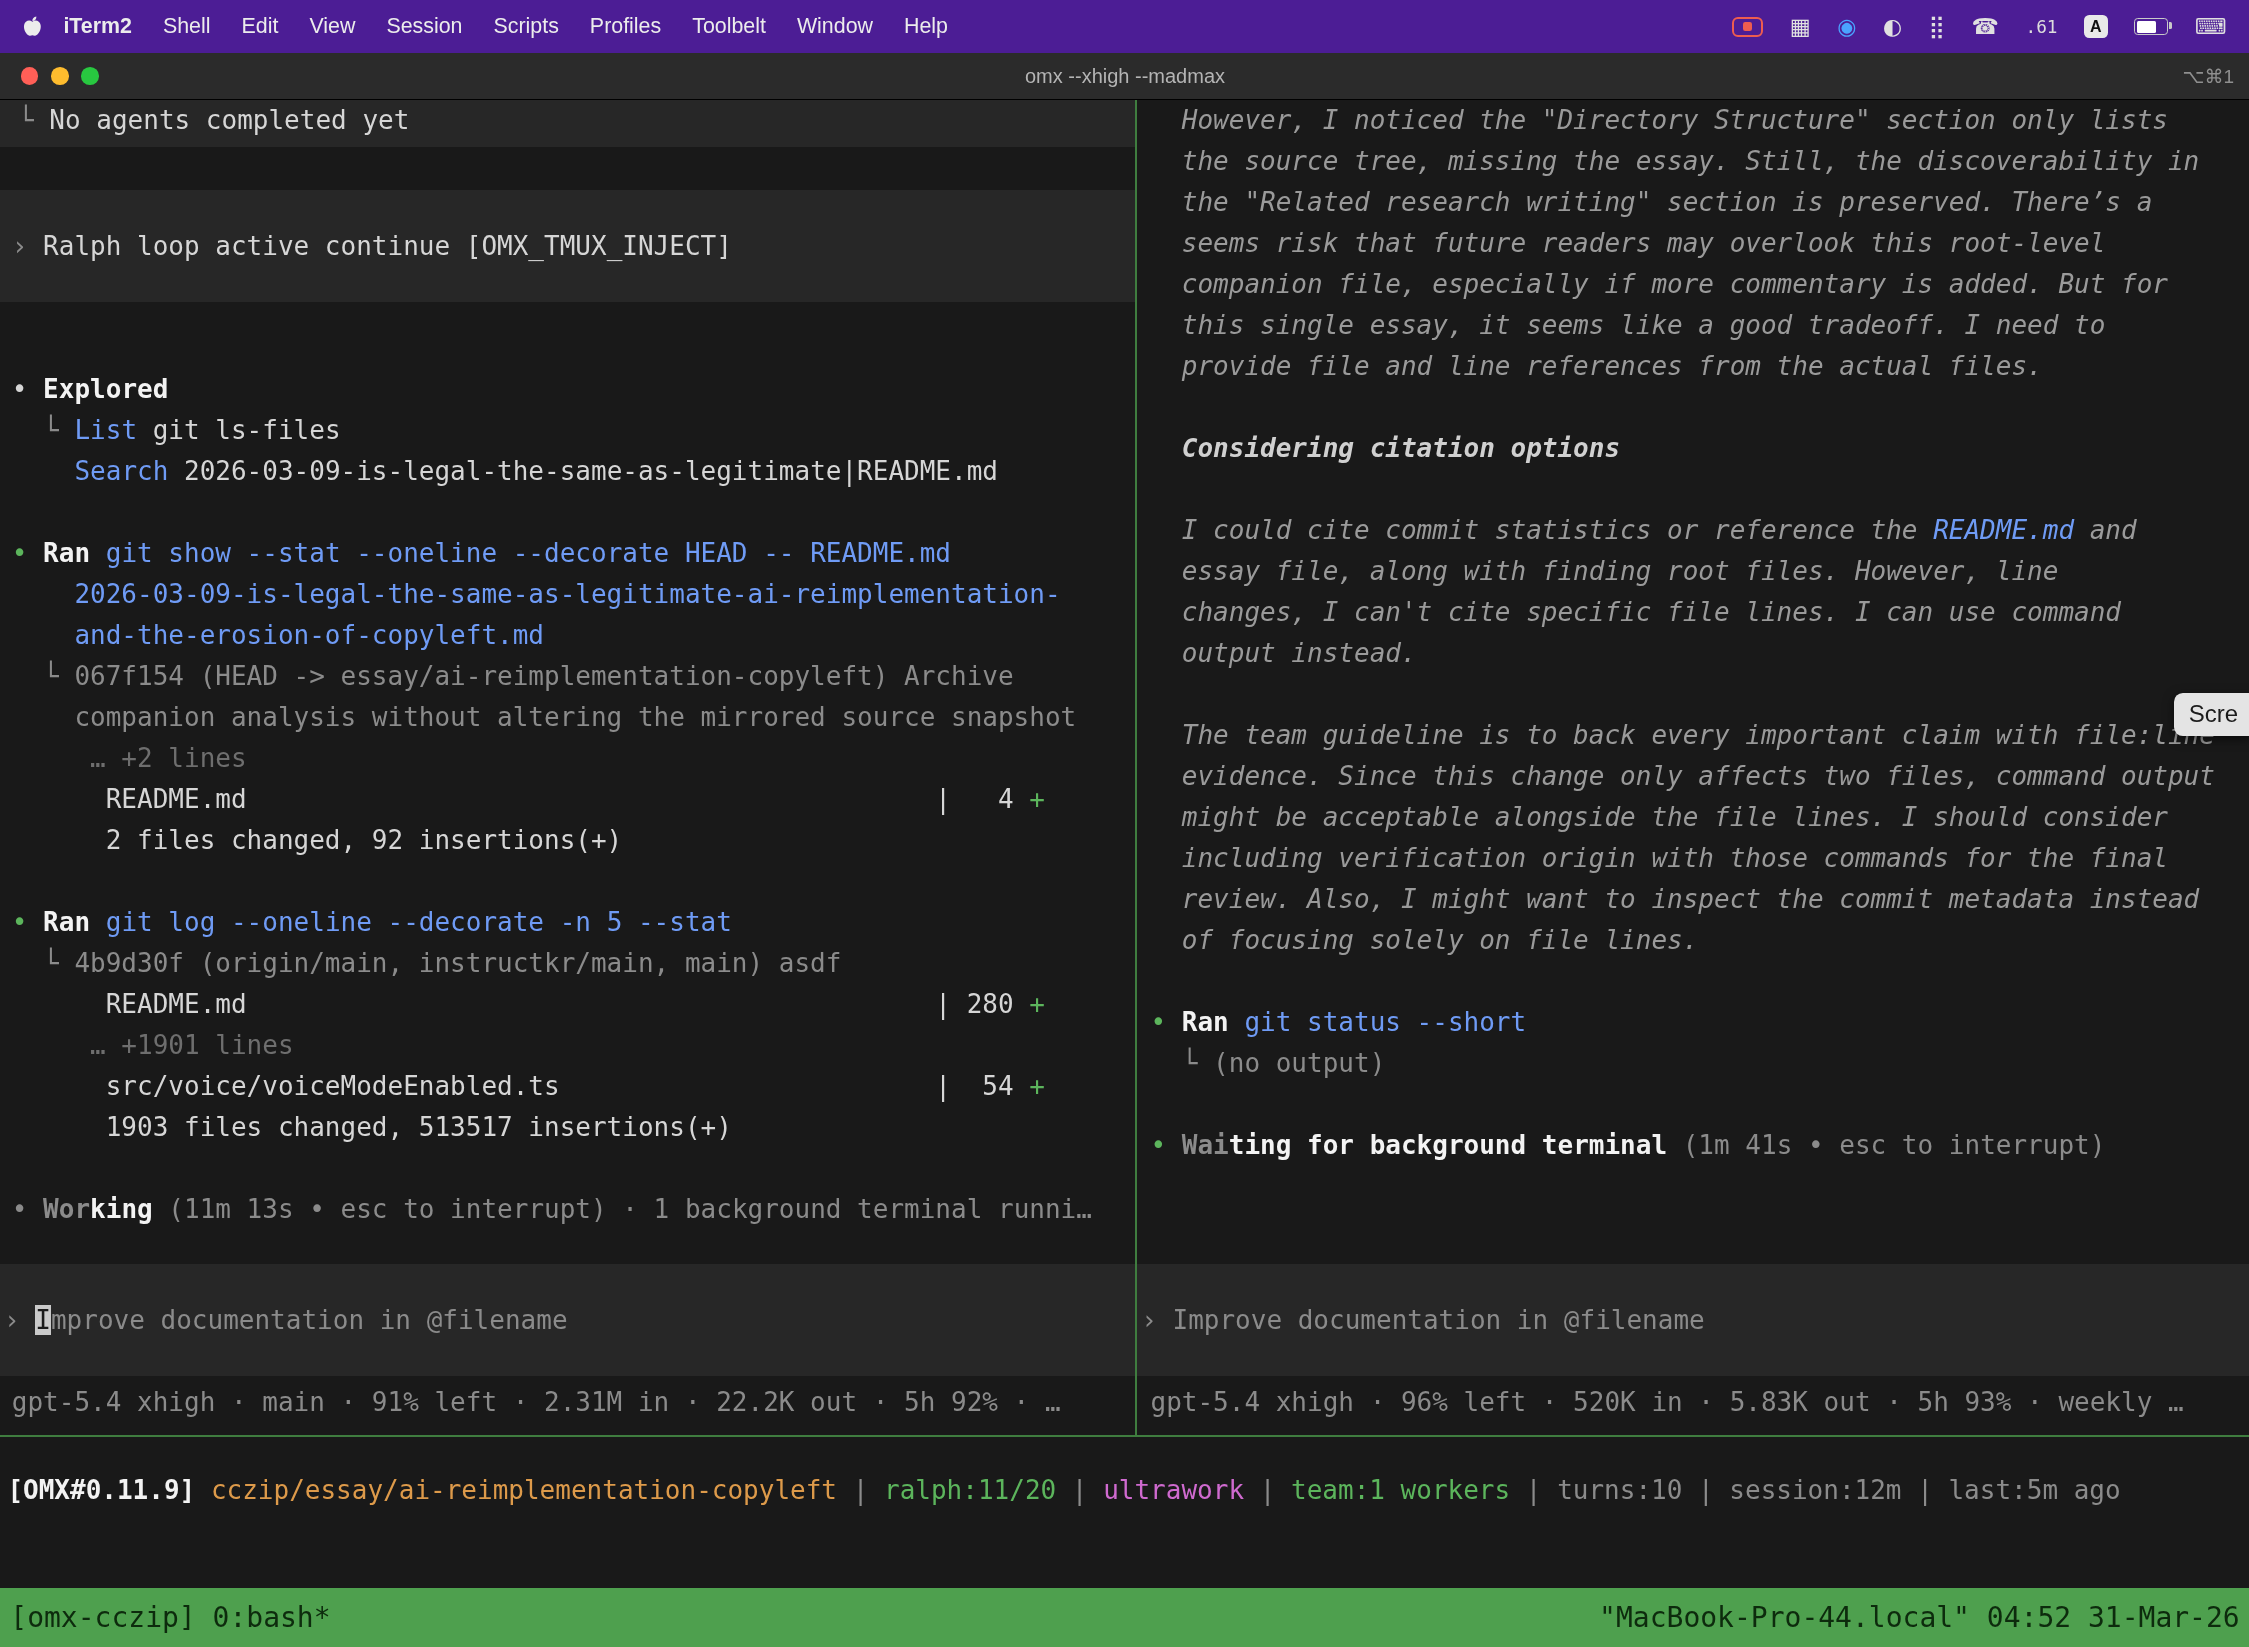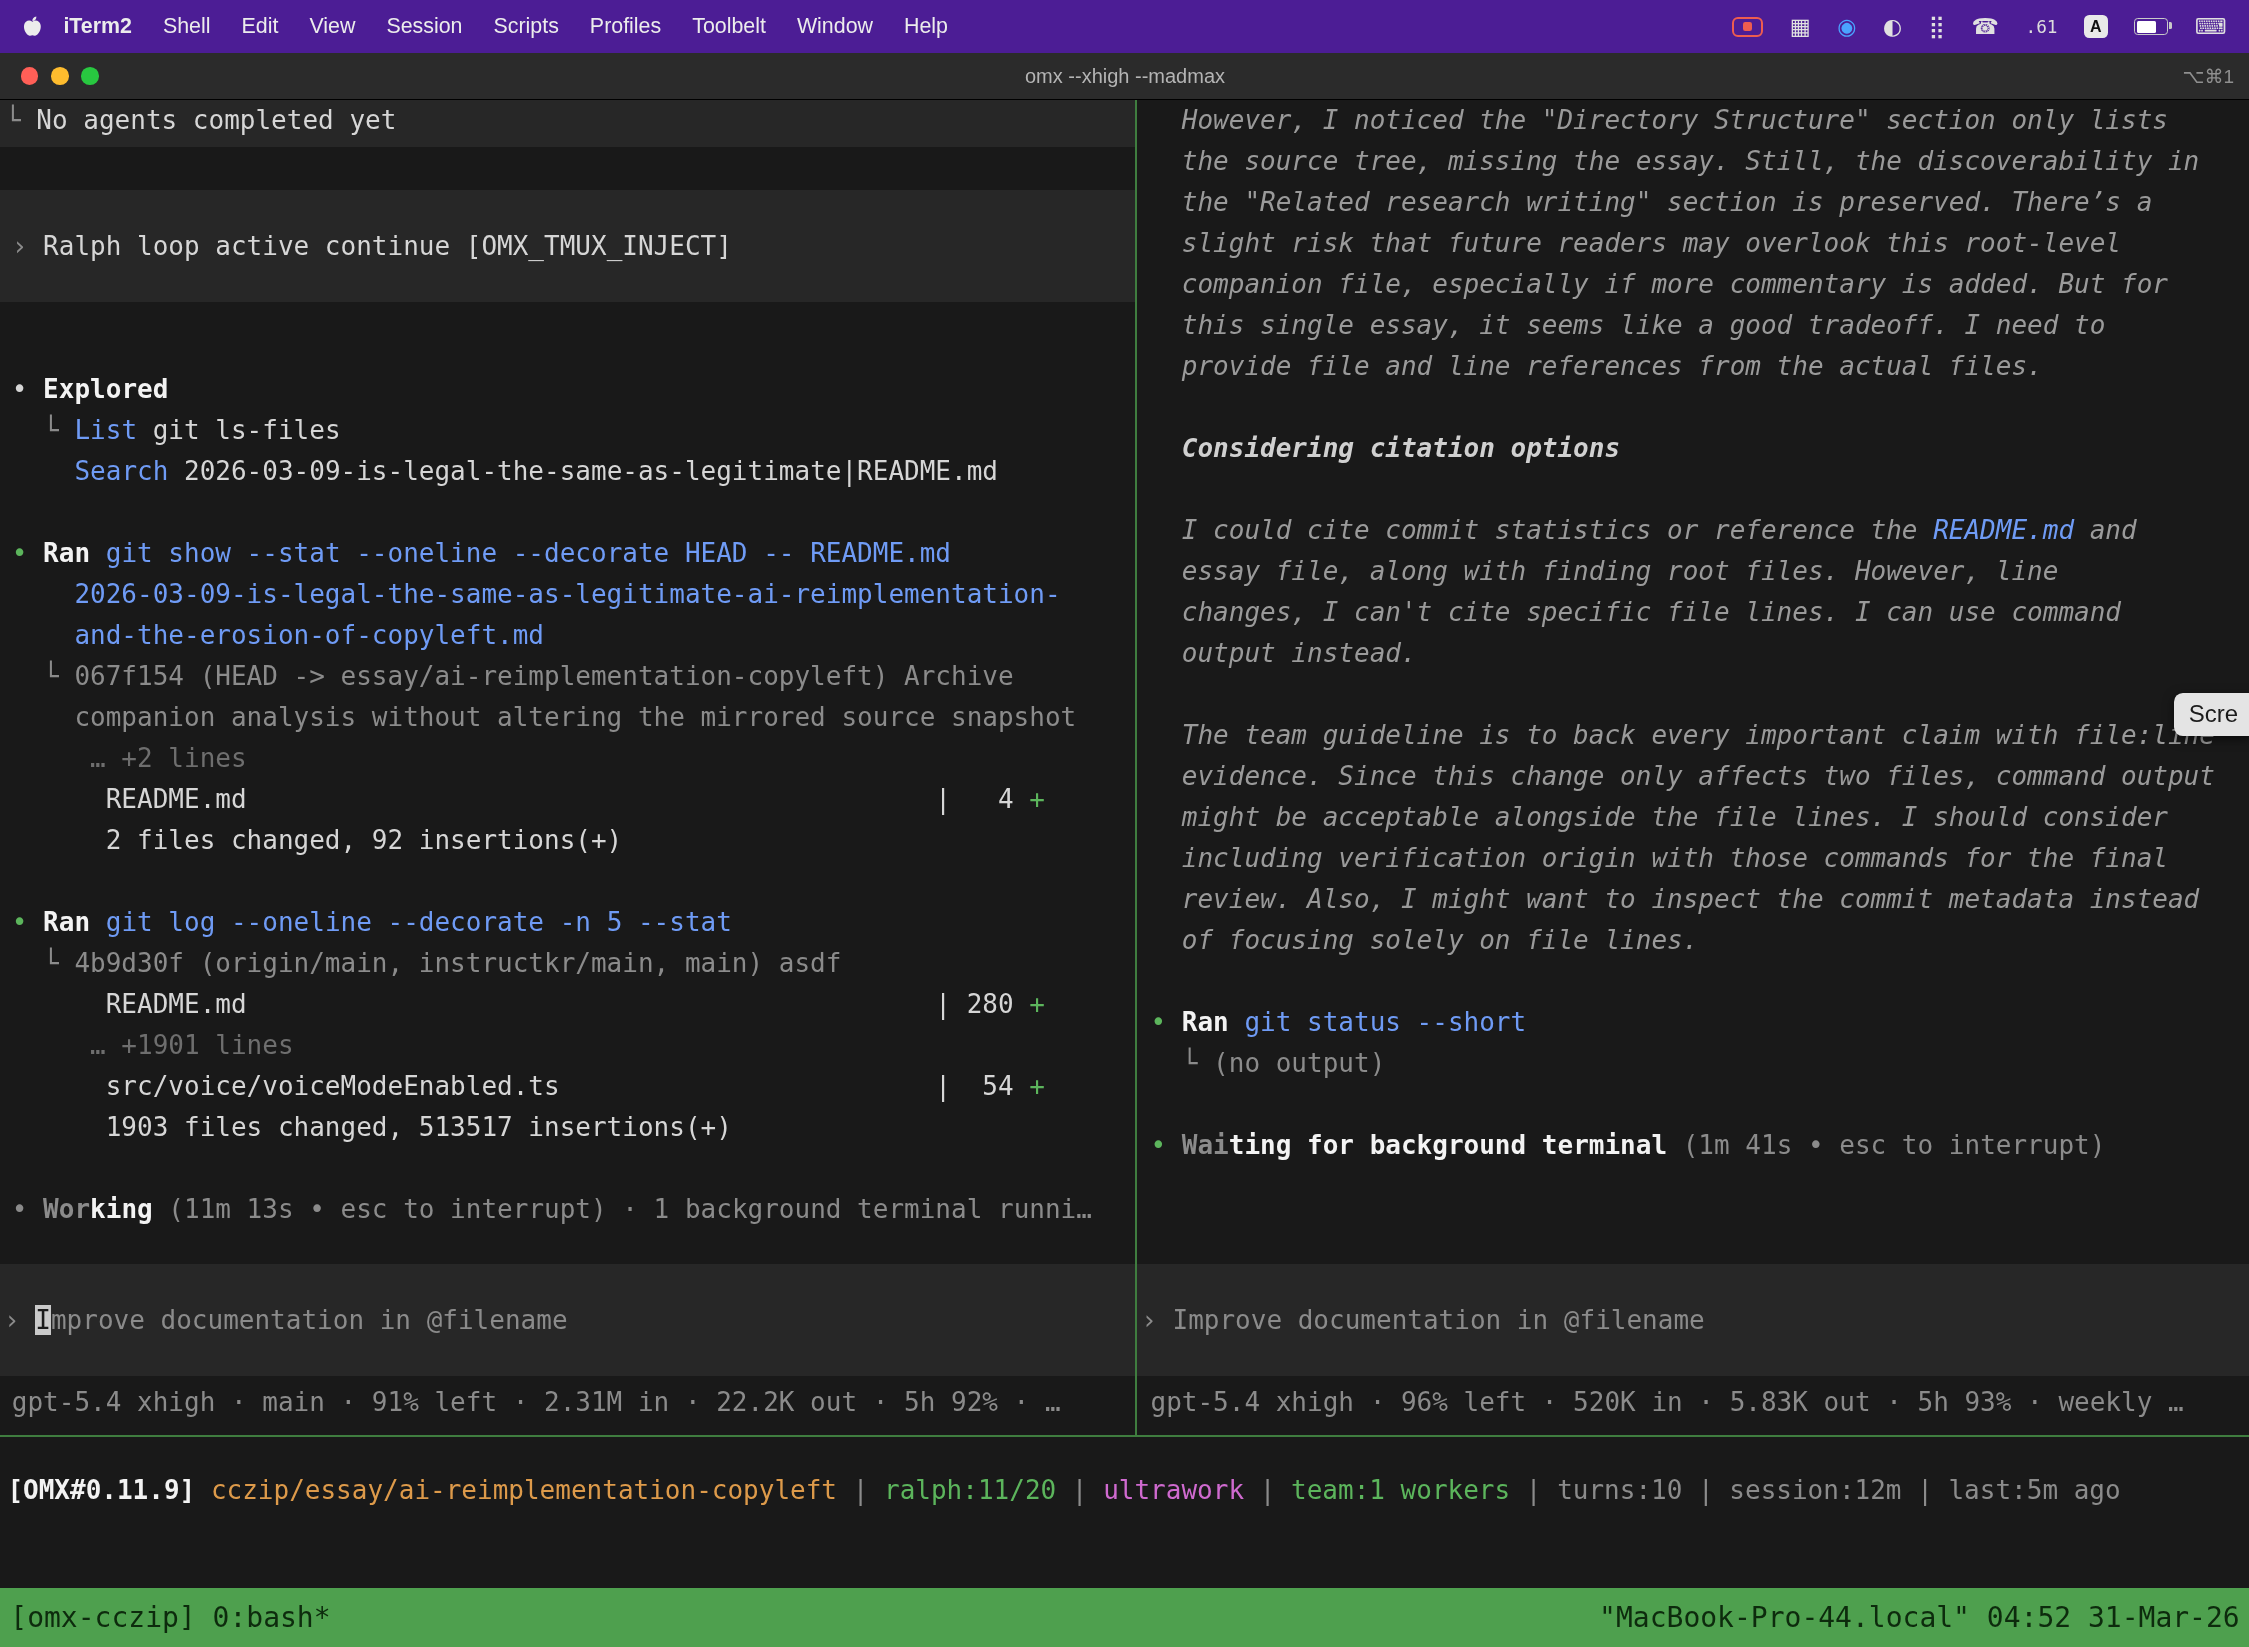--- a/index.html
+++ b/index.html
@@ -40,21 +40,21 @@
   
   .terminal{position:relative;height:1488px;background:#191919;
             font-family:"DejaVu Sans Mono",monospace;font-size:26px;color:#d6d6d6;}
   .panes{display:flex;height:1335px;}
   .pane{position:relative;overflow:hidden;}
   .pane.left{width:1135px;}
   .vdivider{width:2.2px;background:#3f7d3f;}
   .pane.right{flex:1;}
   .term-line{height:41px;line-height:41px;white-space:pre;}
   .box{position:absolute;left:0;right:0;background:#272727;}
-  .top-box{top:0;height:47px;padding-left:5px;}
+  .top-box{top:0;height:47px;padding-left:18px;}
   .banner-box{top:90px;height:112px;display:flex;align-items:center;padding-left:11.8px;}
   .main-left{position:absolute;top:269px;left:11.8px;right:0;}
   .main-right{position:absolute;top:0;left:13.3px;right:0;}
   .input-box{top:1164px;height:112px;display:flex;align-items:center;padding-left:4px;}
   .status-line{position:absolute;top:1282px;left:11.8px;color:#8b8b8b;height:41px;line-height:41px;white-space:pre;}
   .pane.right .status-line{left:13.3px;}
   .hdivider{height:2.2px;background:#3f7d3f;}
   .omx-bar{position:absolute;top:1370px;left:7.4px;height:41px;line-height:41px;white-space:pre;}
   .scr-tooltip{position:absolute;top:593px;right:0;background:#e4e4e4;color:#1c1c1c;
                font-family:"Liberation Sans",sans-serif;font-size:24px;padding:7.4px 11.8px 7.4px 14.8px;
@@ -171,21 +171,21 @@
         <div class="status-line">gpt-5.4 xhigh · main · 91% left · 2.31M in · 22.2K out · 5h 92% · …</div>
       </div>
 
       <div class="vdivider"></div>
 
       <div class="pane right">
         <div class="main-right" id="right-main">
             <div class="term-line"><span class="t-it">  However, I noticed the "Directory Structure" section only lists</span></div>
             <div class="term-line"><span class="t-it">  the source tree, missing the essay. Still, the discoverability in</span></div>
             <div class="term-line"><span class="t-it">  the "Related research writing" section is preserved. There’s a</span></div>
-            <div class="term-line"><span class="t-it">  slight risk that future readers may overlook this root-level</span></div>
+            <div class="term-line"><span class="t-it">  seems risk that future readers may overlook this root-level</span></div>
             <div class="term-line"><span class="t-it">  companion file, especially if more commentary is added. But for</span></div>
             <div class="term-line"><span class="t-it">  this single essay, it seems like a good tradeoff. I need to</span></div>
             <div class="term-line"><span class="t-it">  provide file and line references from the actual files.</span></div>
             <div class="term-line"></div>
             <div class="term-line"><span class="t-itb">  Considering citation options</span></div>
             <div class="term-line"></div>
             <div class="term-line"><span class="t-it">  I could cite commit statistics or reference the </span><span class="t-ib">README.md</span><span class="t-it"> and</span></div>
             <div class="term-line"><span class="t-it">  essay file, along with finding root files. However, line</span></div>
             <div class="term-line"><span class="t-it">  changes, I can't cite specific file lines. I can use command</span></div>
             <div class="term-line"><span class="t-it">  output instead.</span></div>

